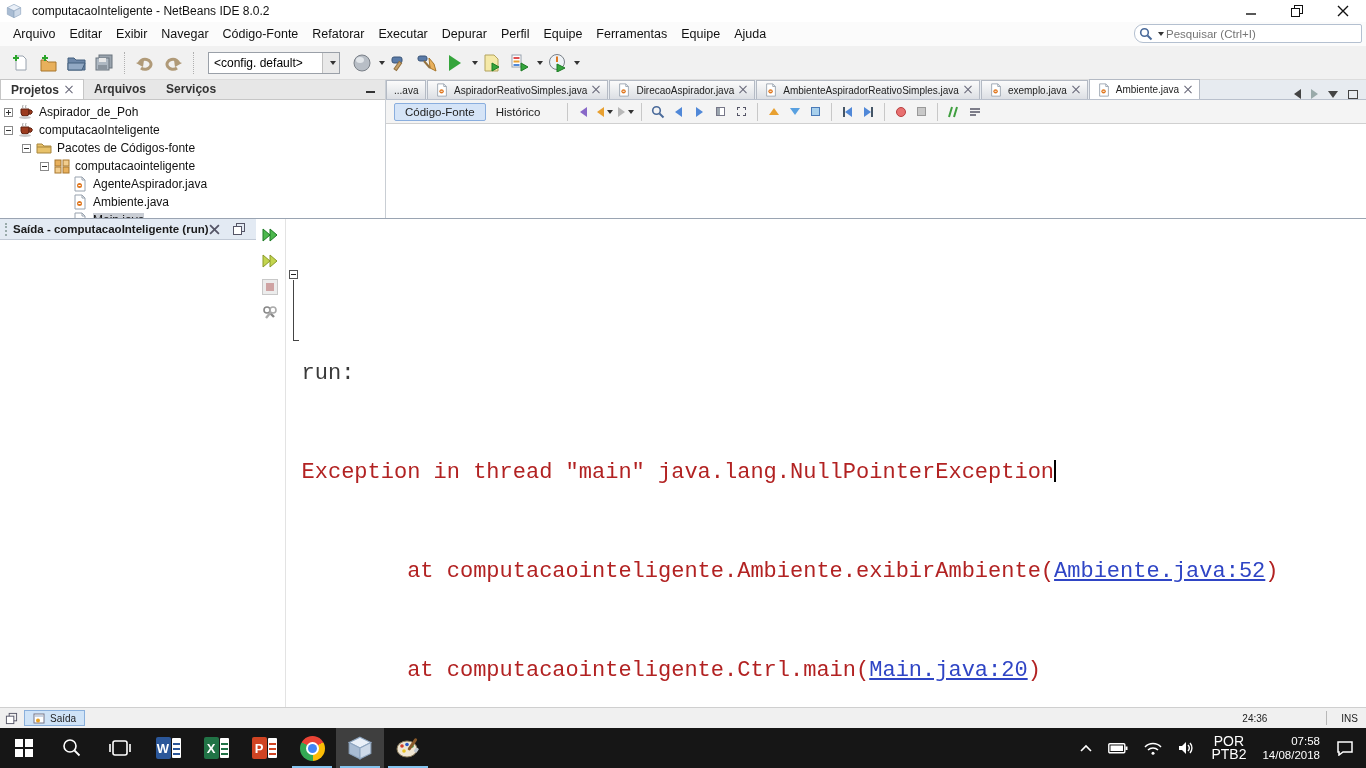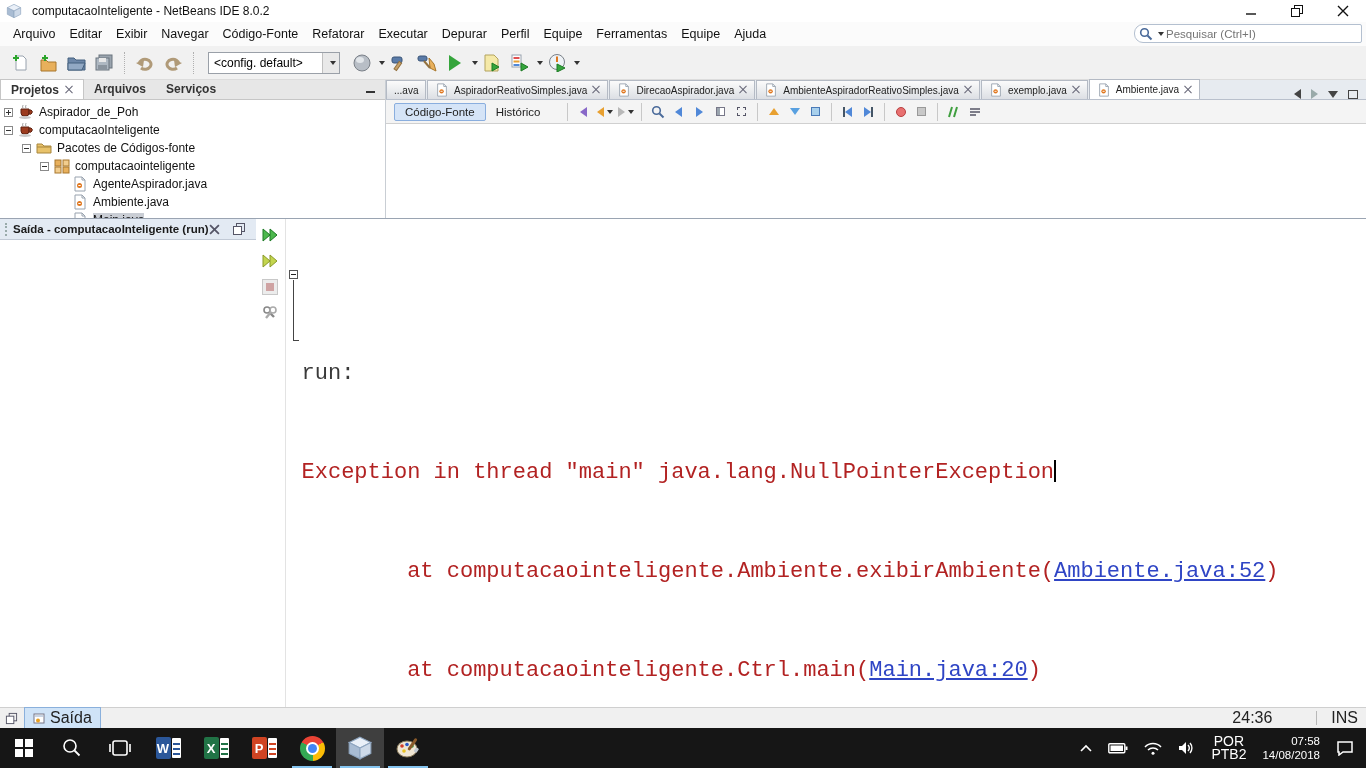--- a/index.html
+++ b/index.html
@@ -94,21 +94,21 @@
   .o-plain{color:#3a3a3a}
   .o-err{color:#b22222}
   .olink{color:#2f45c5;text-decoration:underline;cursor:pointer}
   .ocaret{display:inline-block;width:2px;height:22px;background:#000;vertical-align:-4px}
   .ofoldbox{position:absolute;left:3px;top:51px;width:9px;height:9px;border:1px solid #555;background:#fff}
   .ofoldbox::before{content:'';position:absolute;left:1px;right:1px;top:3px;border-top:1px solid #222}
   .obracket{position:absolute;left:7px;top:61px;height:61px;border-left:1px solid #444}
   .obracket::after{content:'';position:absolute;left:0;bottom:0;width:5px;border-bottom:1px solid #444}
 
   
-  .statusbar{position:absolute;top:707px;left:0;right:0;height:21px;background:#f0f0f0;border-top:1px solid #cfcfcf;display:flex;align-items:center;font-size:16px;color:#222}
+  .statusbar{position:absolute;top:707px;left:0;right:0;height:21px;background:#f0f0f0;border-top:1px solid #cfcfcf;display:flex;align-items:center;font-size:10px;color:#222}
   .stab{display:flex;align-items:center;gap:5px;background:#cfe3f7;border:1px solid #8ab0dc;padding:1px 8px;margin-left:6px}
   .sright{margin-left:auto;display:flex;align-items:center}
   .scaret{width:70px;text-align:left}
   .ssep{width:1px;height:14px;border-left:1px solid #b8b8b8;margin:0 14px}
   .smode{margin-right:8px}
 
   
   .taskbar{position:absolute;top:728px;left:0;right:0;height:40px;background:#161616;display:flex;align-items:center;color:#fff}
   .tcell{width:48px;height:40px;display:flex;align-items:center;justify-content:center;position:relative;flex:none}
   .tcell.running::after{content:'';position:absolute;left:4px;right:4px;bottom:0;height:2px;background:#85c4ef}

